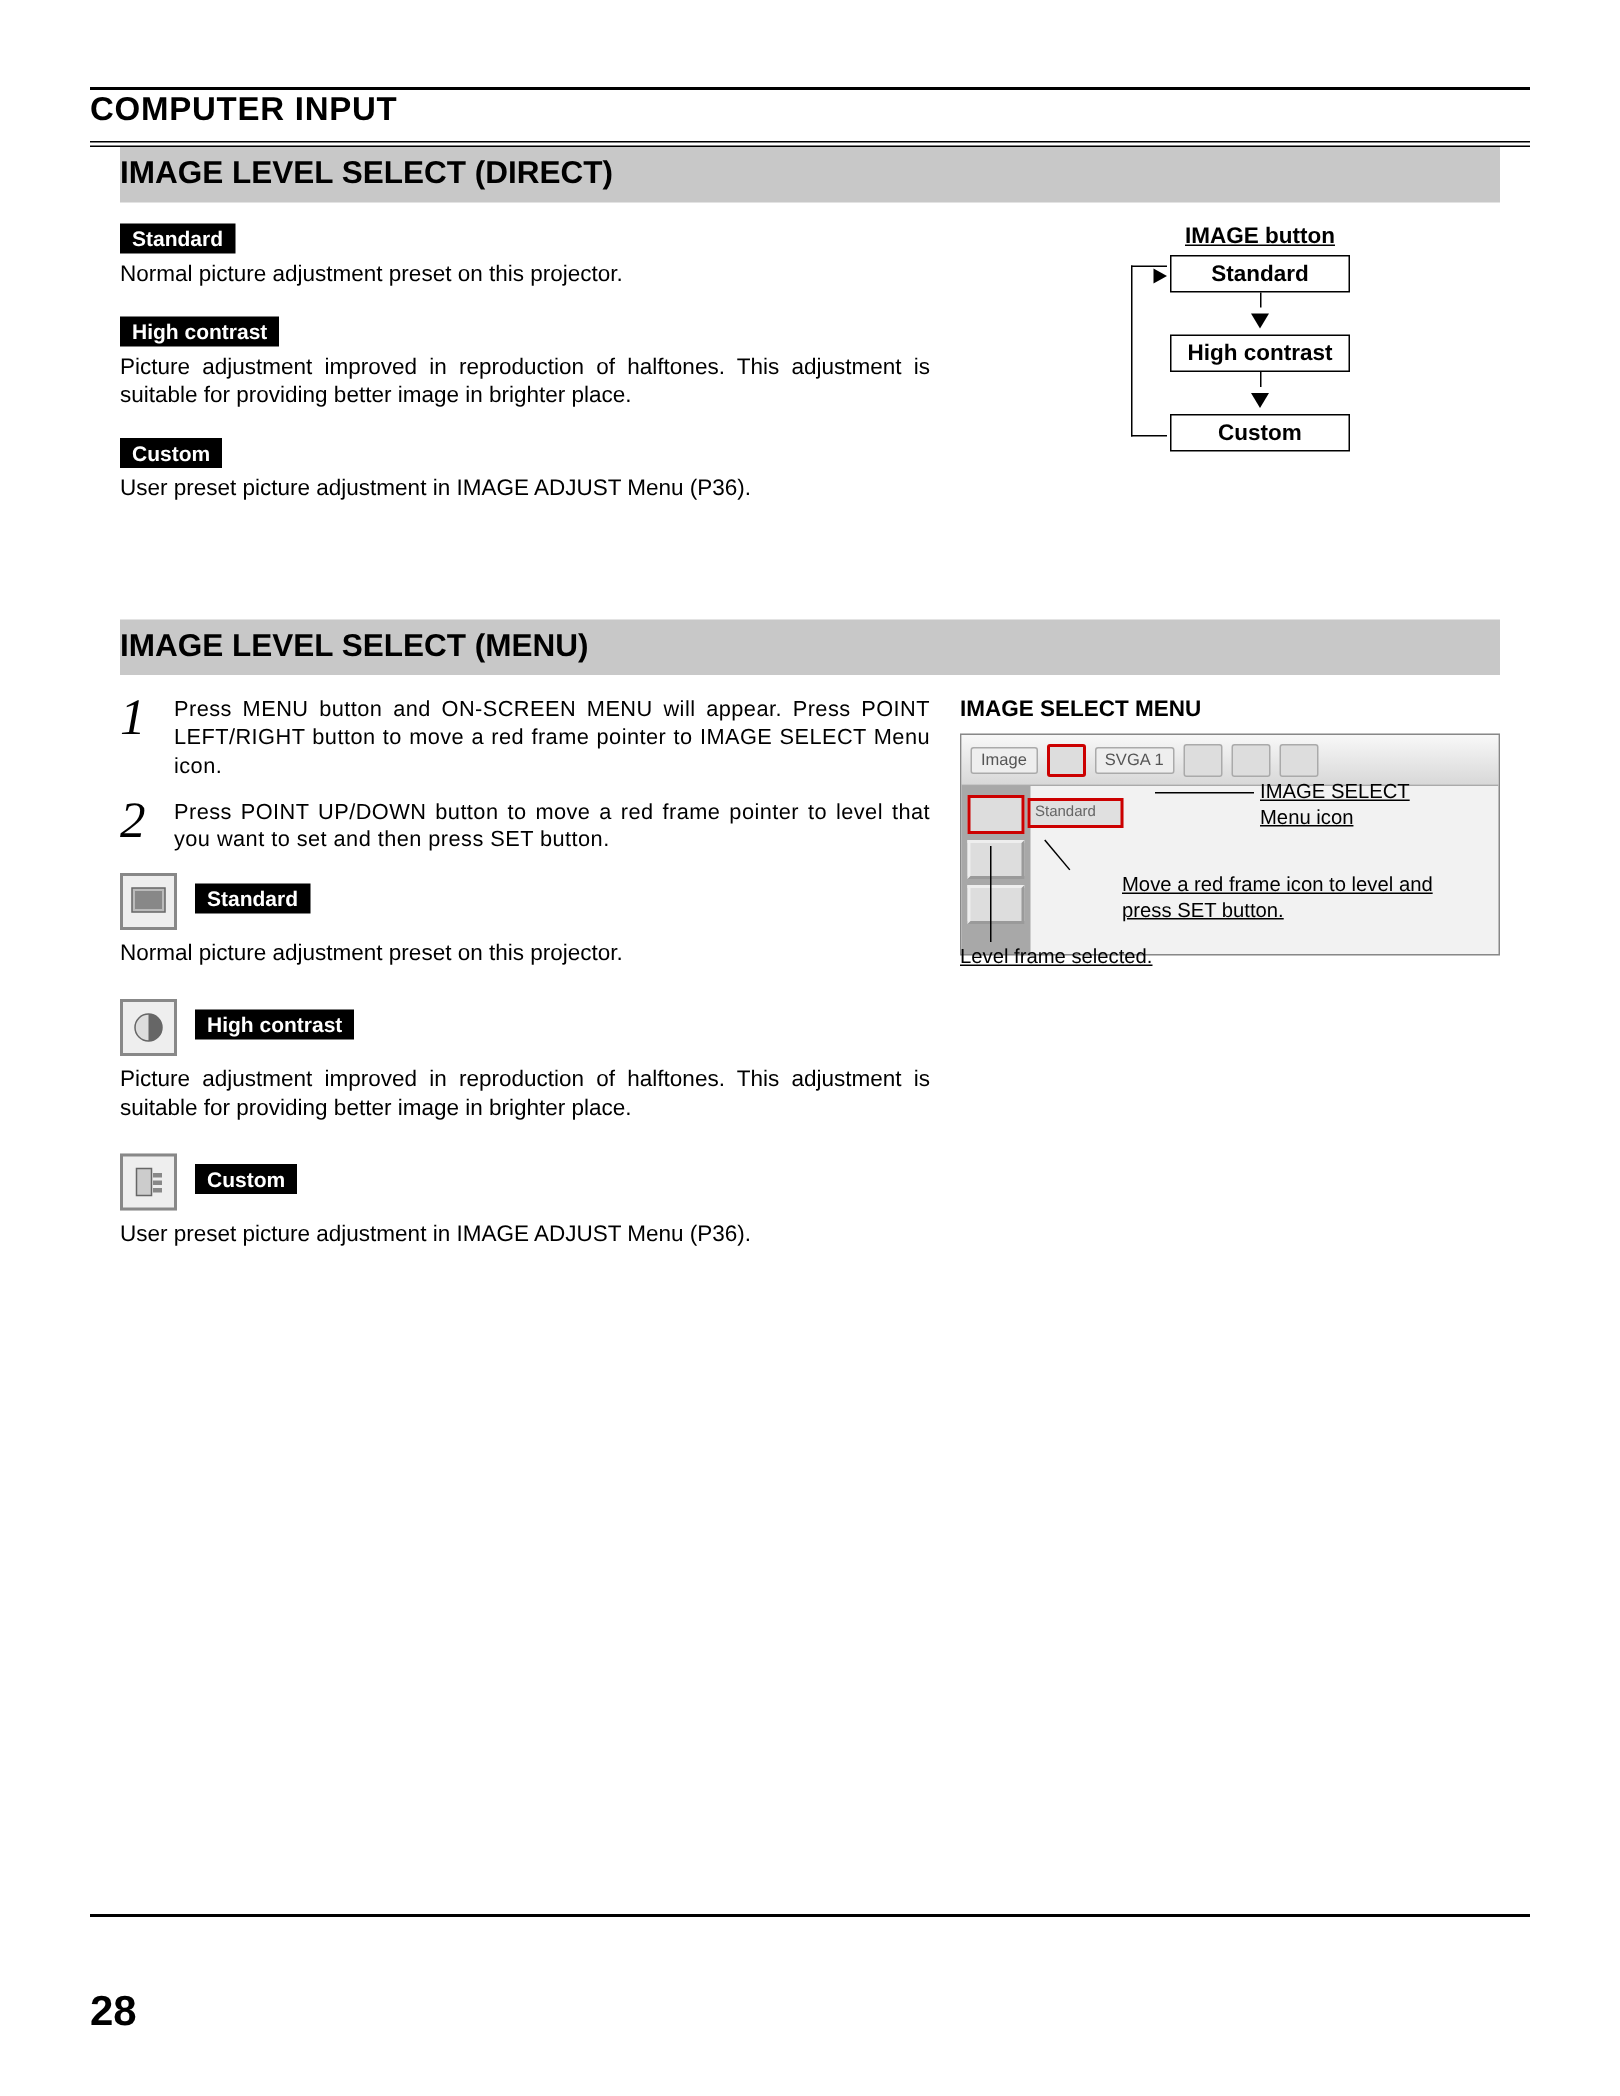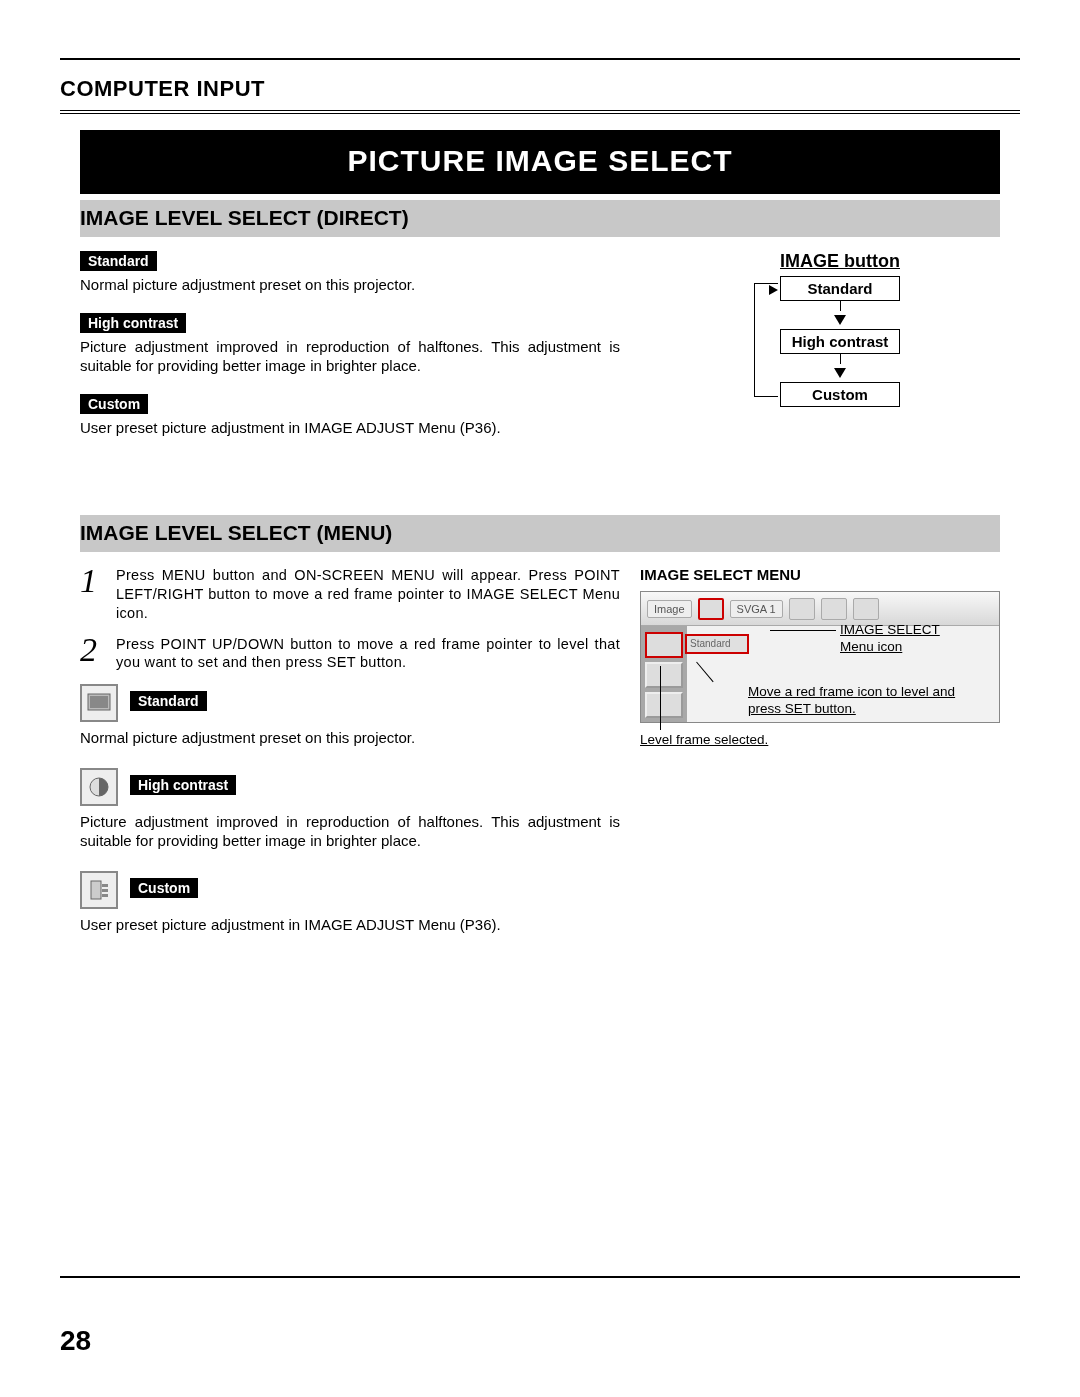--- a/index.html
+++ b/index.html
@@ -7,21 +7,21 @@
     font-family: Arial, Helvetica, sans-serif;
     width: 1080px;
     height: 1397px;
     background: #fff;
     position: relative;
     padding: 58px 60px 40px 60px;
   }
   .page {
     border-top: 2px solid #000;
     border-bottom: 2px solid #000;
-    padding-top: 16px;
+    padding-top: 0;
     height: 1220px;
     position: relative;
   }
   .section-header {
     font-size: 22px;
     font-weight: bold;
     letter-spacing: 0.5px;
     padding: 0 0 8px 0;
     border-bottom: 1px solid #000;
     margin-bottom: 0;
@@ -74,21 +74,21 @@
     margin-bottom: 4px;
   }
   .desc {
     font-size: 15px;
     line-height: 1.3;
     text-align: justify;
     margin-bottom: 18px;
   }
   
   .flow-title {
-    font-size: 18px;
+    font-size: 15px;
     font-weight: bold;
     text-align: center;
     margin-bottom: 4px;
     text-decoration: underline;
   }
   .flow {
     position: relative;
     width: 160px;
     margin: 0 auto;
   }
@@ -176,21 +176,21 @@
   
   .menu-title {
     font-size: 15px;
     font-weight: bold;
     margin-bottom: 8px;
   }
   .menu-frame {
     border: 1px solid #888;
     background: #f2f2f2;
     position: relative;
-    height: 132px;
+    height: 148px;
     overflow: hidden;
   }
   .menu-bar {
     height: 34px;
     background: linear-gradient(#f8f8f8,#d8d8d8);
     border-bottom: 1px solid #aaa;
     display: flex;
     align-items: center;
     padding: 0 6px;
     gap: 6px;
@@ -253,21 +253,20 @@
   }
 </style>
 </head>
 <body>
 
 <div class="page">
 
   <div class="section-header">COMPUTER INPUT</div>
   <hr class="hr-second">
 
-  <div class="black-band">PICTURE IMAGE SELECT</div>
 
   <div class="grey-band">IMAGE LEVEL SELECT (DIRECT)</div>
 
   <div class="cols">
     <div class="lcol">
 
       <div>
         <span class="black-pill">Standard</span>
         <div class="desc">Normal picture adjustment preset on this projector.</div>
       </div>

